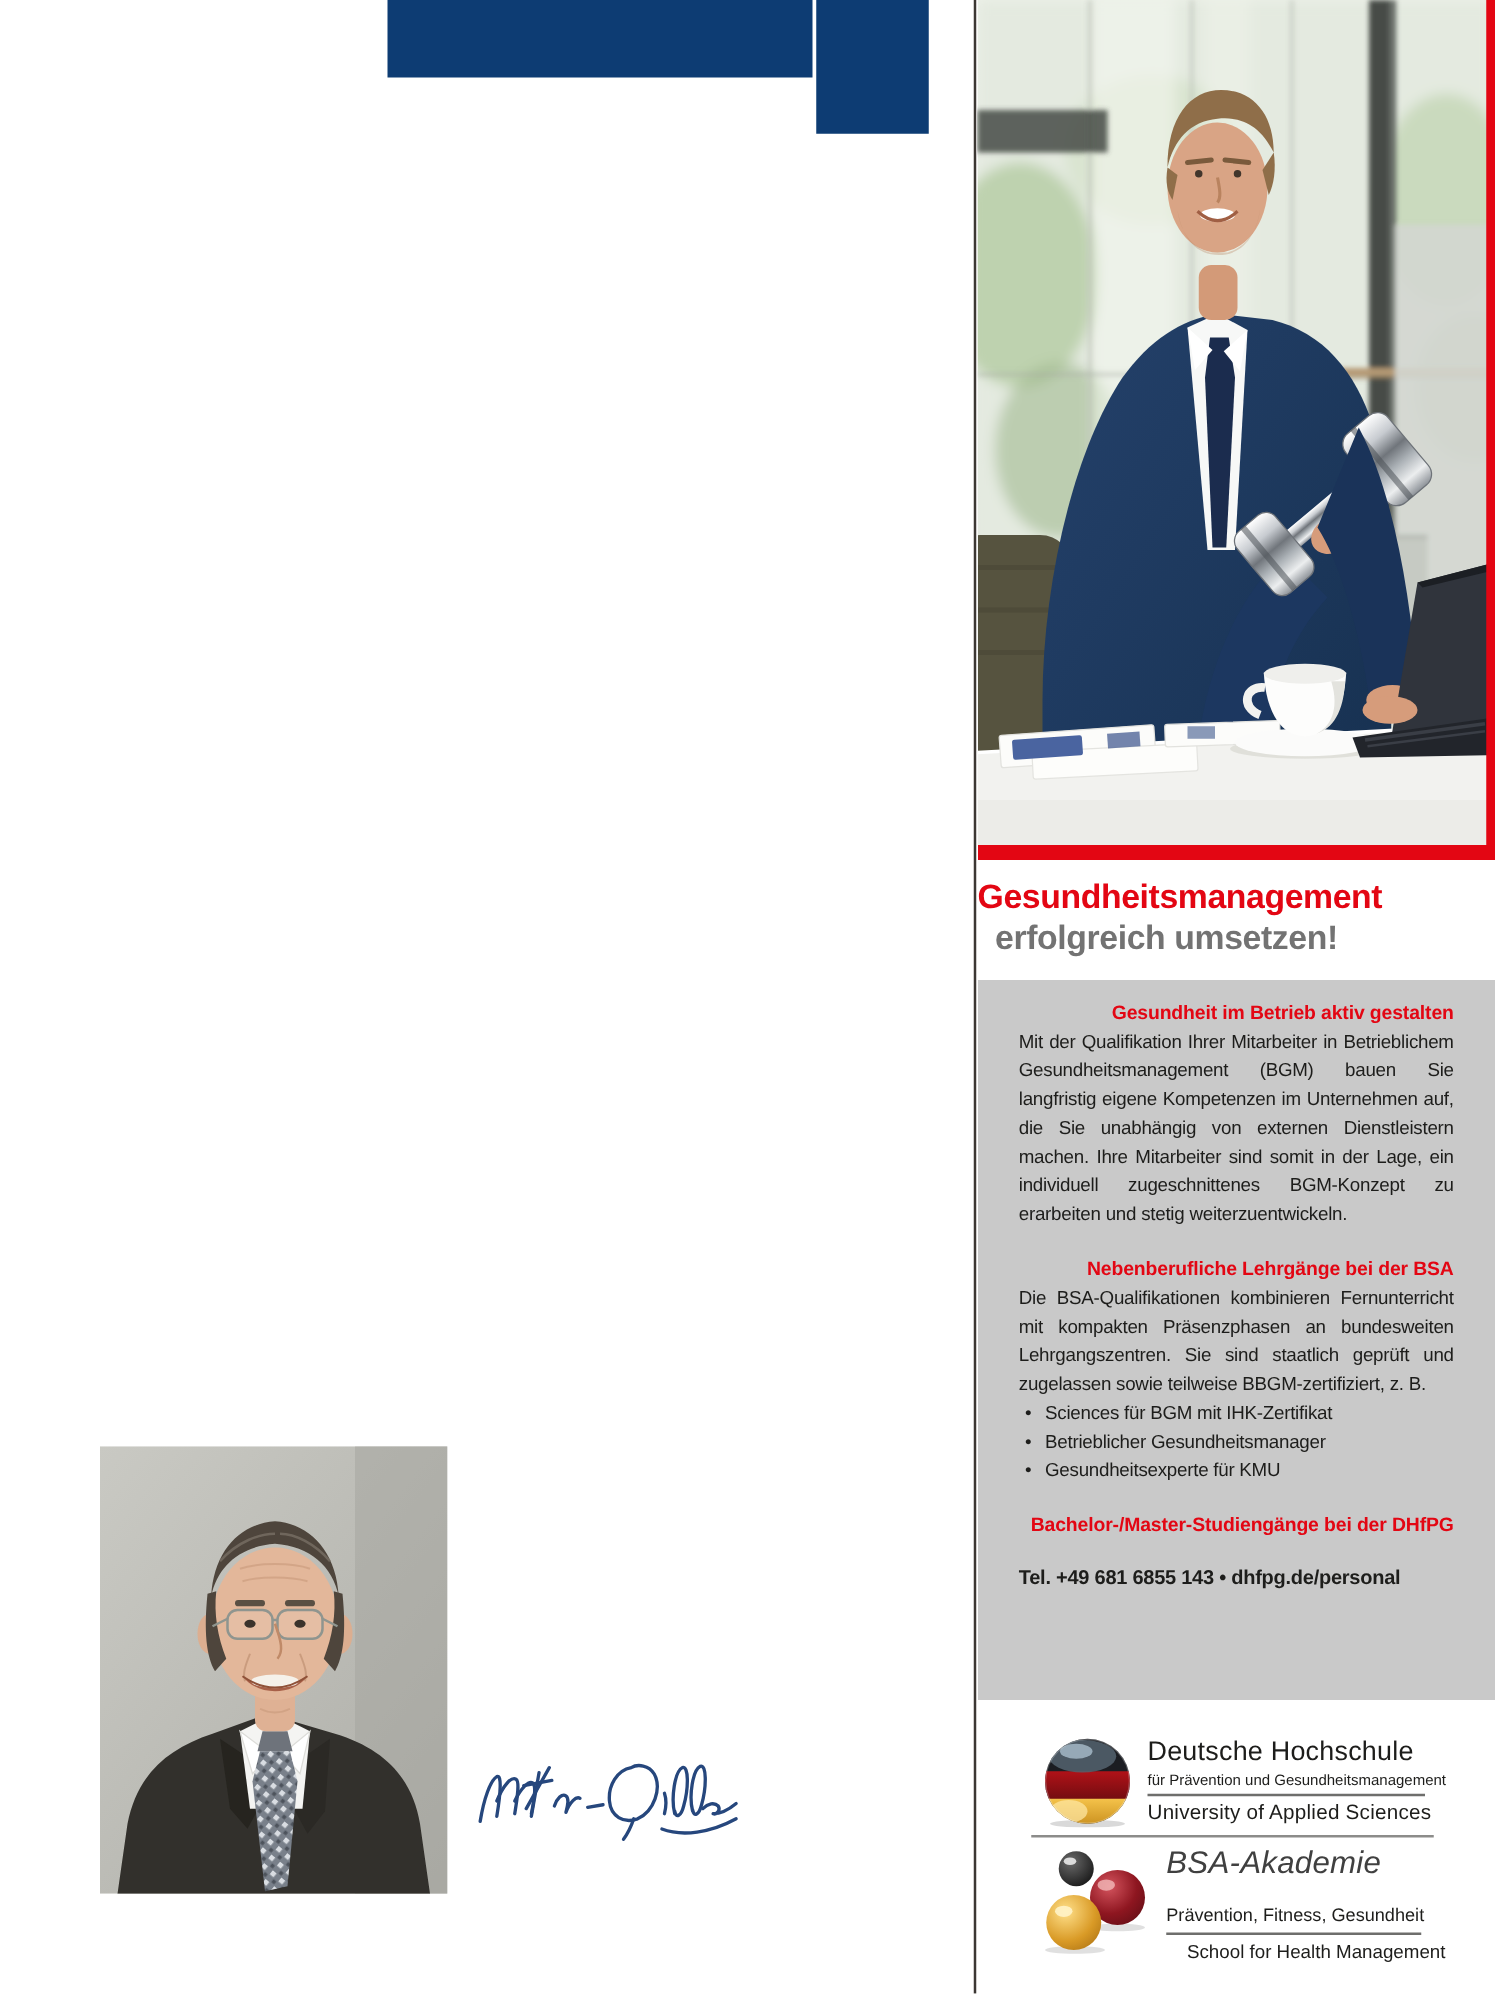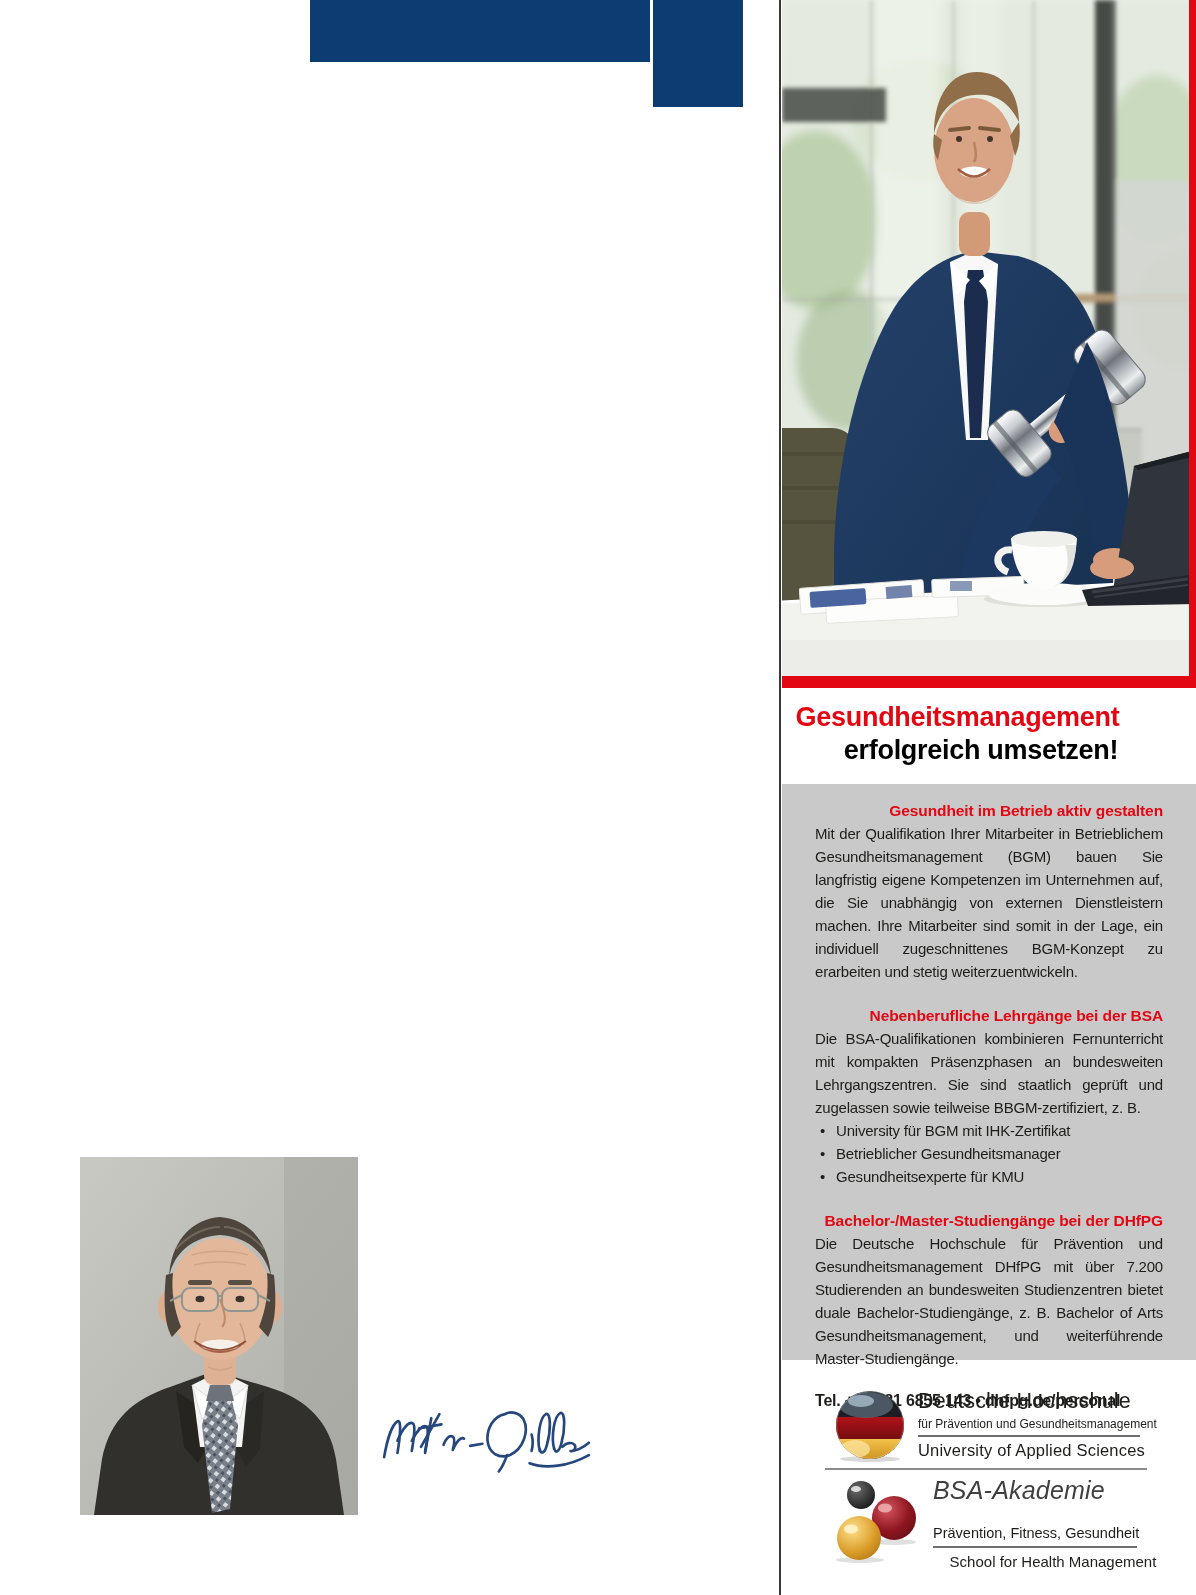--- a/index.html
+++ b/index.html
@@ -12,23 +12,23 @@
   
   .navy-big{left:310px;top:0;width:340px;height:62px;background:#0d3c73;}
   .navy-small{left:653px;top:0;width:90px;height:107px;background:#0d3c73;}
 
   
   .vrule{left:779px;top:0;width:2px;height:1595px;background:#3c3733;}
 
   
   .photo-wrap{left:782px;top:0;width:414px;height:676px;overflow:hidden;}
   .red-bar{left:782px;top:676px;width:414px;height:12px;background:#e30613;}
-  .headline{left:782px;top:688px;width:414px;height:96px;background:#ffffff;text-align:center;}
+  .headline{left:782px;top:688px;width:414px;height:96px;background:#ffffff;text-align:left;}
   .headline .l1{padding:14px 63px 0 0;font-size:27px;line-height:31px;font-weight:700;color:#e30613;letter-spacing:-0.3px;}
-  .headline .l2{padding:2px 16px 0 0;font-size:27px;line-height:31px;font-weight:700;color:#000000;letter-spacing:-0.3px;}
+  .headline .l2{padding:2px 16px 0 14px;font-size:27px;line-height:31px;font-weight:700;color:#737373;letter-spacing:-0.3px;}
 
   .graybox{left:782px;top:784px;width:414px;height:576px;background:#c9c9c9;box-sizing:border-box;padding:15px 33px 0 33px;}
   .sec{margin-bottom:21px;}
   .sec h3{margin:0;font-size:15.5px;line-height:23px;font-weight:700;color:#e30613;letter-spacing:-0.1px;text-align:right;}
   .sec p{margin:0;font-size:15px;line-height:23px;text-align:justify;letter-spacing:-0.2px;color:#1d1d1b;}
   .sec ul{margin:0;padding:0;list-style:none;}
   .sec li{font-size:15px;line-height:23px;letter-spacing:-0.2px;display:flex;}
   .sec li .mk{width:16px;padding-left:5px;flex:0 0 auto;}
   .contact{margin-top:22px;font-size:16px;font-weight:700;letter-spacing:-0.2px;color:#1d1d1b;}
 
@@ -206,35 +206,34 @@
     <div class="sec">
       <h3>Gesundheit im Betrieb aktiv gestalten</h3>
       <p>Mit der Qualifikation Ihrer Mitarbeiter in Betrieblichem Gesundheitsmanagement (BGM) bauen Sie langfristig eigene Kompetenzen im Unternehmen auf, die Sie unabhängig von externen Dienstleistern machen. Ihre Mitarbeiter sind somit in der Lage, ein individuell zugeschnittenes BGM-Konzept zu erarbeiten und stetig weiterzuentwickeln.</p>
     </div>
     <div class="sec">
       <h3>Nebenberufliche Lehrgänge bei der BSA</h3>
       <p>Die BSA-Qualifikationen kombinieren Fernunterricht mit kompakten Präsenzphasen an bundesweiten Lehrgangszentren. Sie sind staatlich geprüft und zugelassen sowie teilweise BBGM-zertifiziert, z. B.</p>
       <ul>
         <li>
           <span class="mk">•</span>
-          <span>University für BGM mit IHK-Zertifikat</span>
+          <span>Sciences für BGM mit IHK-Zertifikat</span>
         </li>
         <li>
           <span class="mk">•</span>
           <span>Betrieblicher Gesundheitsmanager</span>
         </li>
         <li>
           <span class="mk">•</span>
           <span>Gesundheitsexperte für KMU</span>
         </li>
       </ul>
     </div>
     <div class="sec">
       <h3>Bachelor-/Master-Studiengänge bei der DHfPG</h3>
-      <p>Die Deutsche Hochschule für Prävention und Gesundheitsmanagement DHfPG mit über 7.200 Studierenden an bundesweiten Studienzentren bietet duale Bachelor-Studiengänge, z. B. Bachelor of Arts Gesundheitsmanagement, und weiterführende Master-Studiengänge.</p>
     </div>
     <div class="contact">Tel. +49 681 6855 143 • dhfpg.de/personal</div>
   </div>
 
   <div class="abs dh-sphere">
     <svg width="70" height="73" viewBox="0 0 70 73" xmlns="http://www.w3.org/2000/svg">
       <defs>
         <linearGradient id="dh-red" x1="0" y1="0" x2="0" y2="1">
           <stop offset="0" stop-color="#b01218"></stop>
             <stop offset="1" stop-color="#6f0c10"></stop>

